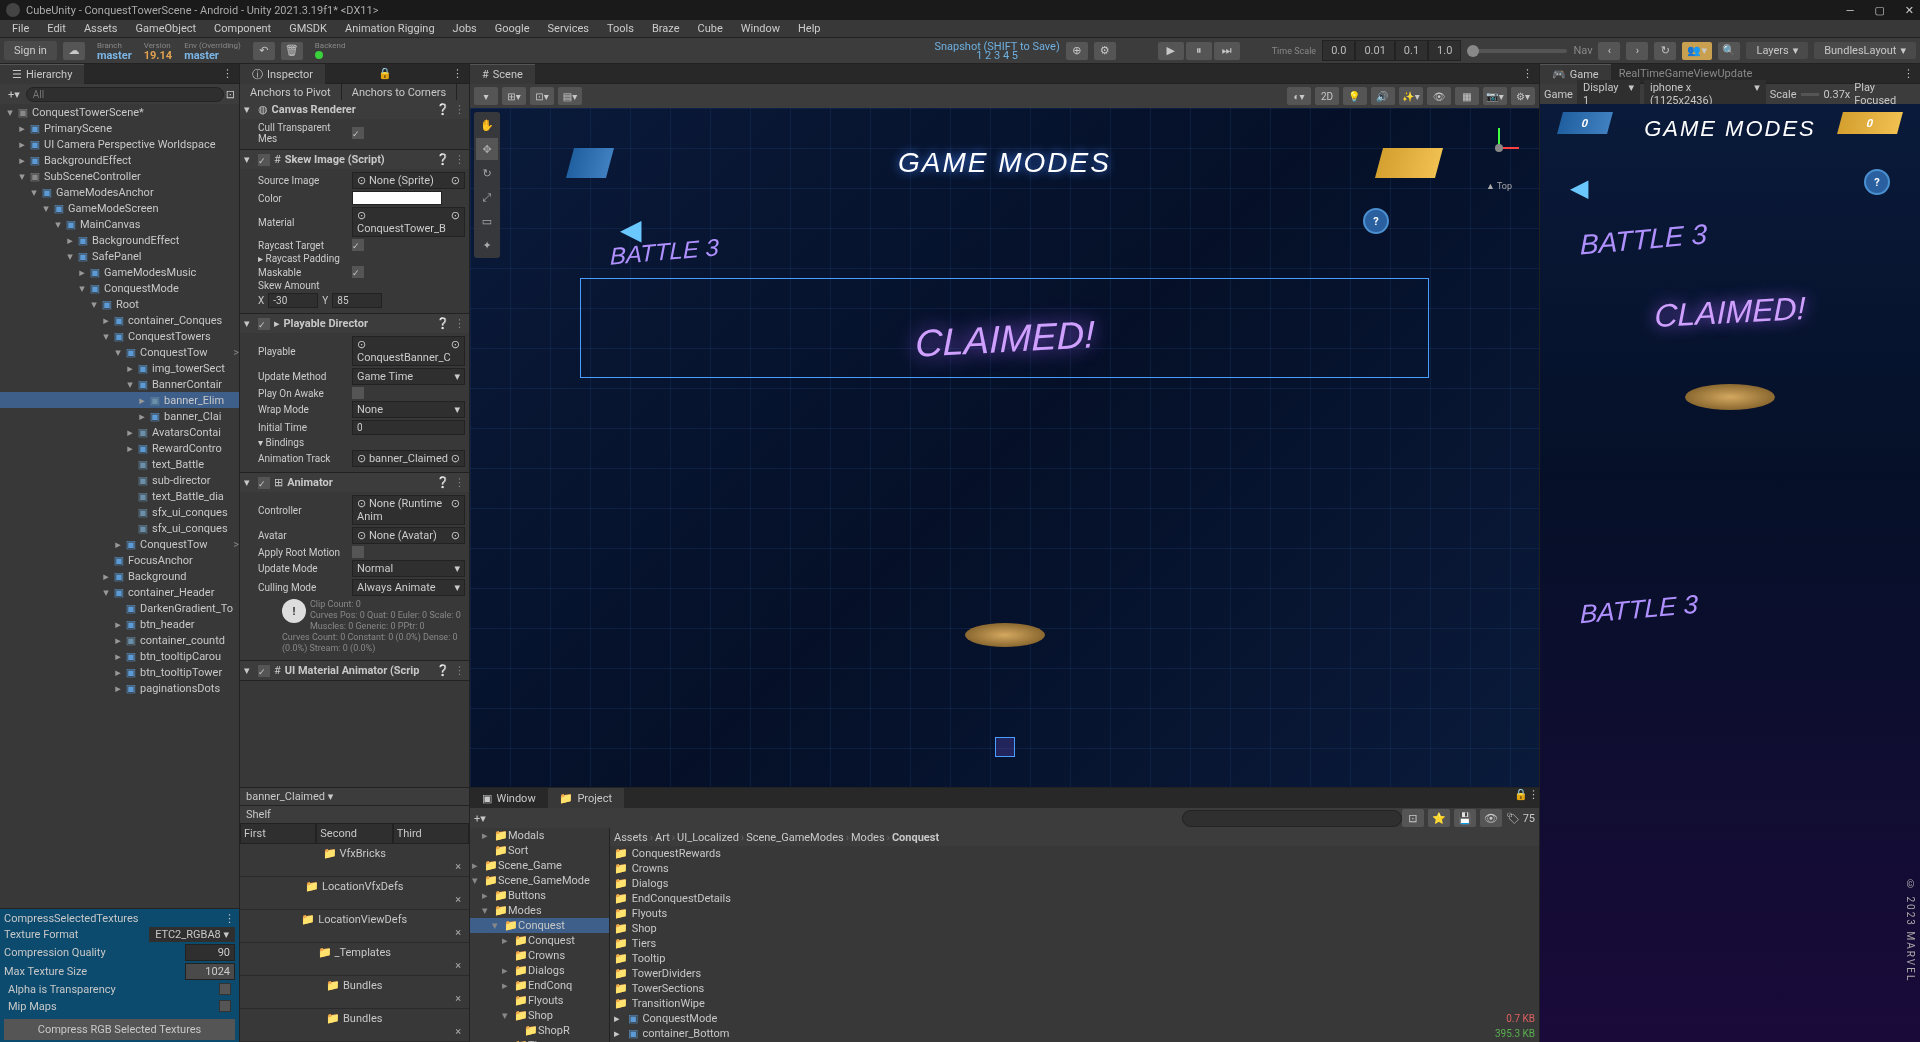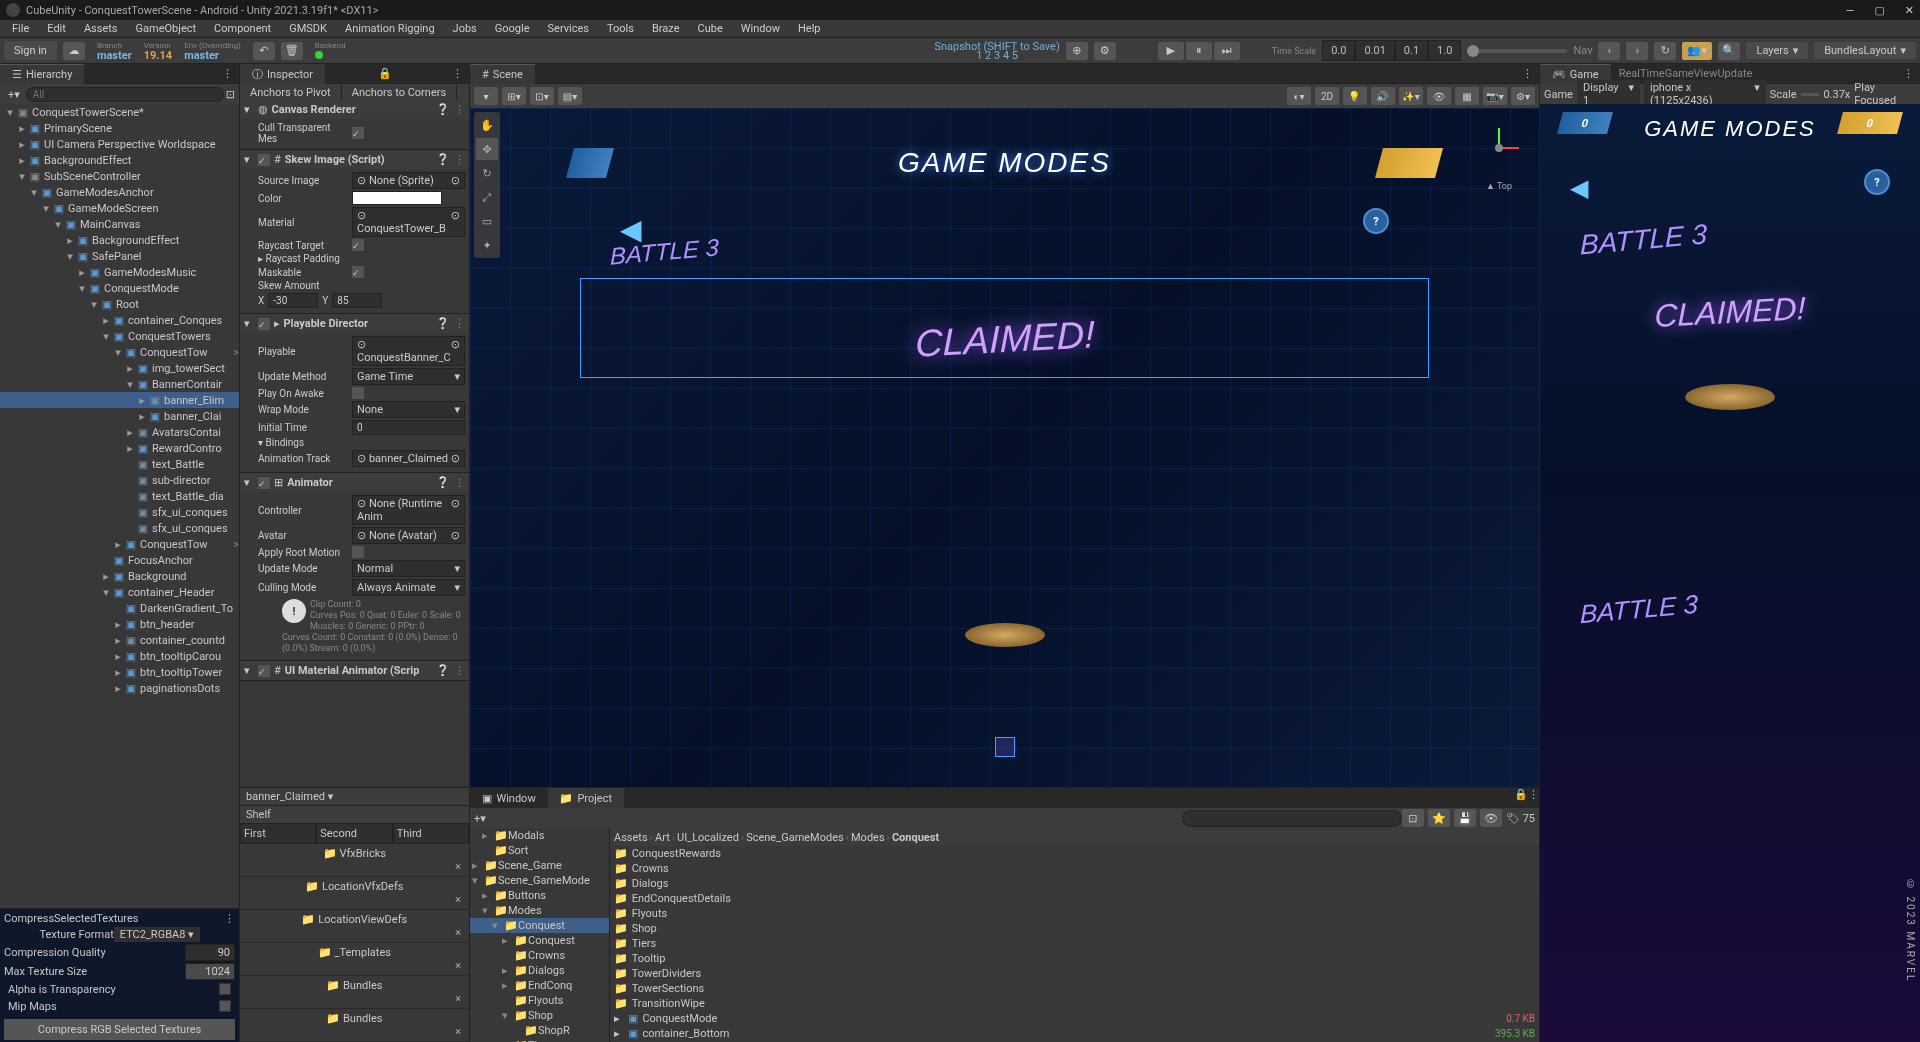--- a/index.html
+++ b/index.html
@@ -48,21 +48,21 @@
 .tree { flex: 1; overflow-y: auto; overflow-x: hidden; font-size: 11px; }
 .tree-item { display: flex; align-items: center; padding: 1px 0; white-space: nowrap; cursor: pointer; }
 .tree-item.sel { background: #3e5f8a; }
 .tree-item .arrow { width: 12px; text-align: center; color: #999; }
 .tree-item .icon { width: 14px; height: 14px; margin-right: 2px; display: inline-flex; align-items: center; justify-content: center; }
 .tree-item .cube { color: #888; }
 .tree-item .prefab { color: #5b9ad4; }
 .tree-item .faded { color: #6a8fa8; }
 
 
-.hier-bottom { background: #0f172a; border-top: 1px solid #222; padding: 2px 4px; }
+.hier-bottom { background: #0c4a6e; border-top: 1px solid #222; padding: 2px 4px; }
 .hier-bottom .row { display: flex; align-items: center; padding: 1px 0; }
 .hier-bottom .checkrow { display: flex; justify-content: space-between; padding: 2px 4px; }
 .hier-bottom .chk { width: 12px; height: 12px; background: #555; border: 1px solid #333; }
 .hier-bottom .chk.on::after { content: "✓"; font-size: 9px; color: #ccc; }
 .compress-btn { width: 100%; padding: 4px; background: #555; text-align: center; margin-top: 4px; }
 .hier-bottom input { width: 50px; background: #2f2f2f; border: 1px solid #222; color: #ccc; text-align: right; padding: 1px 4px; }
 
 
 .panel-inspector { width: 230px; background: #383838; border-right: 1px solid #222; display: flex; flex-direction: column; overflow: hidden; }
 .insp-sub { height: 16px; background: #3c3c3c; display: flex; font-size: 10px; }
@@ -449,21 +449,21 @@
           <span class="arrow">▸</span>
           <span class="icon prefab">▣</span>
           <span>paginationsDots</span>
         </div>
       </div>
     <div class="hier-bottom">
       <div class="row" style="justify-content:space-between">
           <span>CompressSelectedTextures</span>
           <span>⋮</span>
         </div>
-      <div class="row" style="justify-content:center">
+      <div class="row" style="justify-content:space-between">
           <span>Texture Format</span>
           <span style="background:#2f2f2f;padding:1px 6px">ETC2_RGBA8 ▾</span>
         </div>
       <div class="row" style="justify-content:space-between">
           <span>Compression Quality</span>
           <input value="90" style="">
         </div>
       <div class="row" style="justify-content:space-between">
           <span>Max Texture Size</span>
           <input style="background: rgb(74, 74, 74);" value="1024">

